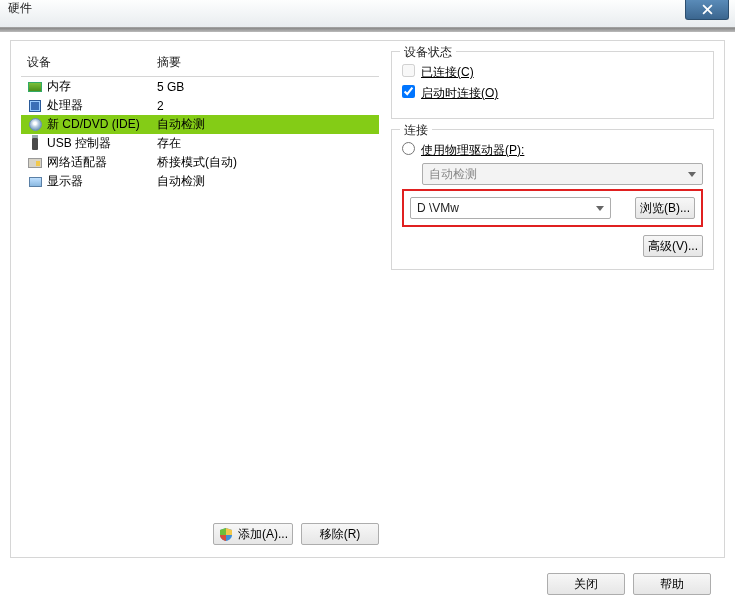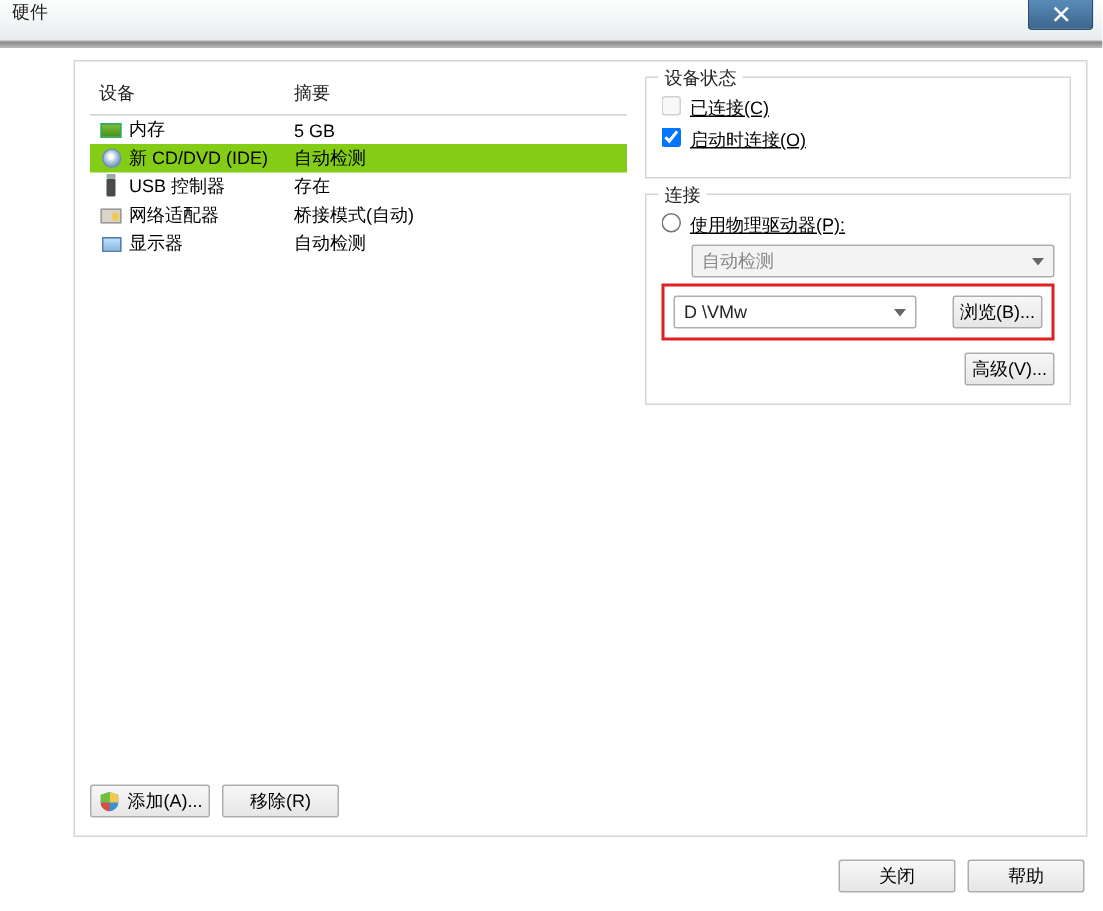--- a/index.html
+++ b/index.html
@@ -9,33 +9,33 @@
 .titlebar { height: 28px; background: linear-gradient(#fdfefe, #e8ecef); border-bottom: 1px solid #a0a0a0; display: flex; justify-content: space-between; padding-left: 8px; }
 .titlebar .title { color: #222; }
 .titlebar .close { width: 44px; height: 20px; background: linear-gradient(#5a8bb8, #3b668f); border: 1px solid #2c4e6e; border-top: none; border-radius: 0 0 3px 3px; display: flex; align-items: center; justify-content: center; margin-right: 6px; }
 .titlebar .close svg { width: 11px; height: 11px; }
 
 .tabshadow { height: 4px; background: linear-gradient(#888, #bbb); }
 
 .body { position: relative; padding: 8px 10px 10px 10px; height: 575px; }
 
 
-.panel { border: 1px solid #d6d6d6; height: 518px; position: relative; padding: 10px; display: flex; gap: 12px; margin-left: 39px; }
+.panel { border: 1px solid #d6d6d6; height: 518px; position: relative; padding: 10px; display: flex; gap: 12px; }
 
 
 .left { width: 358px; display: flex; flex-direction: column; }
 .hw-table { border-collapse: collapse; width: 100%; }
 .hw-table th { text-align: left; font-weight: normal; padding: 3px 6px 5px 6px; border-bottom: 1px solid #d6d6d6; color: #222; }
 .hw-table td { padding: 1px 6px; }
 .hw-table tr.row td { height: 18px; }
 .hw-table tr.sel td { background: #84cc16; }
 .dev-cell { display: flex; align-items: center; gap: 4px; }
 .ico { width: 16px; height: 16px; display: inline-flex; align-items: center; justify-content: center; }
 
-.left-buttons { margin-top: auto; display: flex; gap: 8px; justify-content: flex-start; padding-bottom: 2px; }
+.left-buttons { margin-top: auto; display: flex; gap: 8px; justify-content: flex-end; padding-bottom: 2px; }
 
 
 .right { flex: 1; display: flex; flex-direction: column; gap: 10px; }
 .group { border: 1px solid #d6d6d6; padding: 10px 10px 12px 10px; position: relative; }
 .group .legend { position: absolute; top: -8px; left: 8px; background: #fff; padding: 0 4px; color: #222; }
 .group label.line { display: flex; align-items: flex-start; gap: 6px; margin: 2px 0 4px 0; text-decoration: underline; }
 .group .indent { margin-left: 20px; }
 
 .combo { width: 100%; height: 22px; border: 1px solid #adadad; background: #f3f3f3; color: #888; display: flex; align-items: center; justify-content: space-between; padding: 0 6px; border-radius: 2px; }
 .combo.enabled { background: #fff; color: #222; }
@@ -43,21 +43,21 @@
 
 .iso-row { display: flex; gap: 24px; align-items: flex-start; }
 .iso-row .combo { flex: 1; }
 .highlight-box { border: 2px solid #e02020; padding: 6px; margin-top: 4px; }
 
 .btn { height: 22px; border: 1px solid #adadad; background: linear-gradient(#f7f7f7, #e6e6e6); border-radius: 2px; padding: 0 4px; display: inline-flex; align-items: center; gap: 4px; cursor: default; }
 
 .adv-row { display: flex; justify-content: flex-end; margin-top: 8px; }
 
 
-.bottom { position: absolute; right: 12px; bottom: 12px; display: flex; gap: 8px; }
+.bottom { position: absolute; right: 24px; bottom: 12px; display: flex; gap: 8px; }
 .bottom .btn { width: 78px; justify-content: center; }
 
 
 .chip { background: linear-gradient(#7bbf3a, #4a8f1a); border: 1px solid #3a6; width: 14px; height: 10px; }
 .cpu { width: 12px; height: 12px; background: #3a6fb7; border: 1px solid #2a5a99; box-shadow: 0 0 0 1px #9cf inset; }
 .disc { width: 13px; height: 13px; border-radius: 50%; background: radial-gradient(circle at 45% 40%, #fff 15%, #b7cde2 40%, #6a91b5 80%); border: 1px solid #6a91b5; }
 .nic { width: 14px; height: 10px; background: #d8d4c8; border: 1px solid #999; position: relative; }
 .nic::after { content: ""; position: absolute; right: 1px; top: 2px; width: 4px; height: 5px; background: #f2c94c; }
 .usb { width: 6px; height: 12px; background: #4a4a4a; border-radius: 1px; position: relative; }
 .usb::before { content: ""; position: absolute; top: -3px; left: 0; width: 6px; height: 3px; background: #9aa; }
@@ -93,20 +93,31 @@
             <tr class="row">
               <td>
                 <span class="dev-cell">
                   <span class="ico">
                     <span class="chip"></span>
                   </span>
                   <span>内存</span>
                 </span>
               </td>
               <td>5 GB</td>
+            </tr>
+            <tr class="row">
+              <td>
+                <span class="dev-cell">
+                  <span class="ico">
+                    <span class="cpu"></span>
+                  </span>
+                  <span>处理器</span>
+                </span>
+              </td>
+              <td>2</td>
             </tr>
             <tr class="row sel">
               <td>
                 <span class="dev-cell">
                   <span class="ico">
                     <span class="disc"></span>
                   </span>
                   <span>新 CD/DVD (IDE)</span>
                 </span>
               </td>

